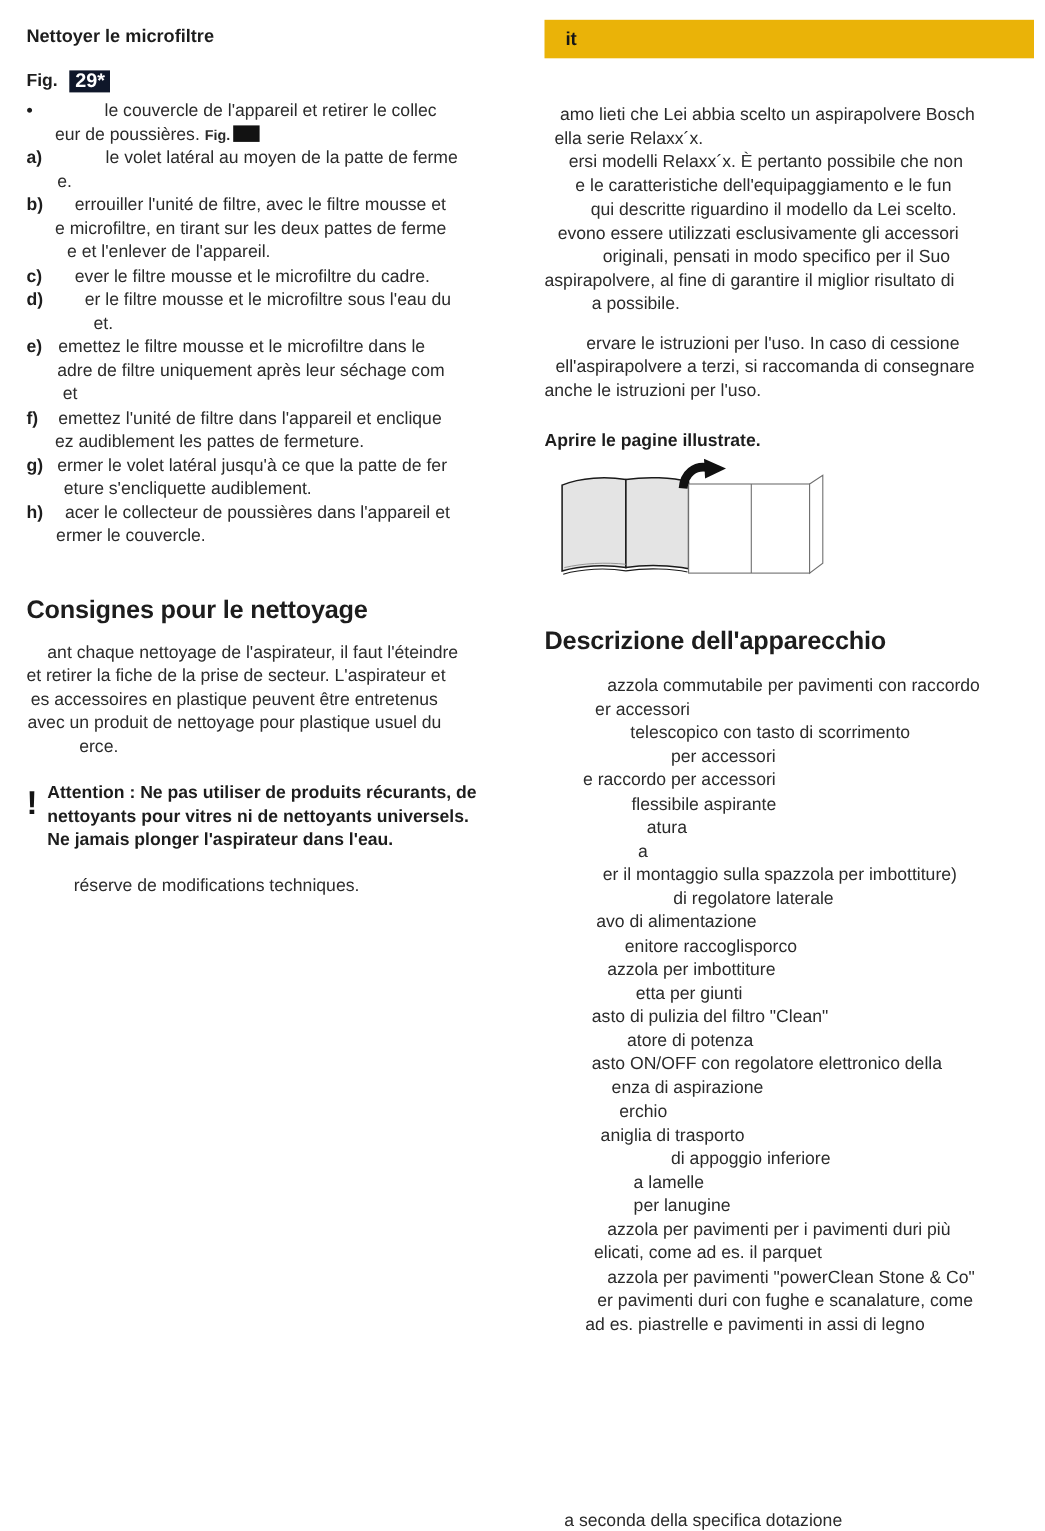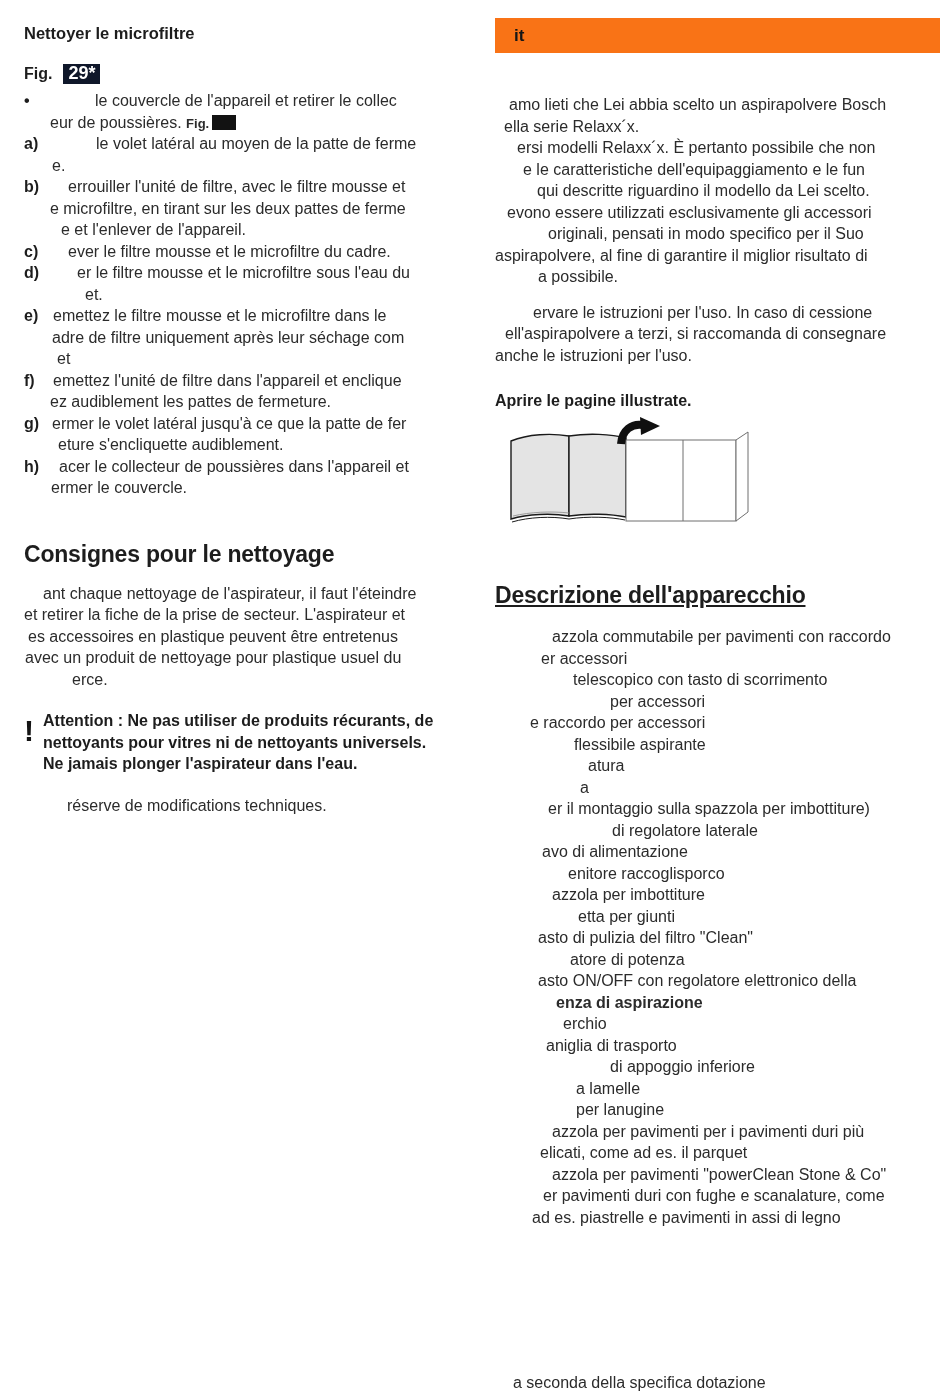--- a/index.html
+++ b/index.html
@@ -32,31 +32,31 @@
   .consignes-h { margin-top:42px; }
   .clean-par { margin-top:15px; }
 
   .attention { display:flex; margin-top:20px; }
   .att-icon { flex:0 0 19px; width:19px; font-weight:bold; font-size:30px; line-height:24px;
               padding-top:9px; color:#141414; }
   .att-text { font-weight:bold; color:#1d1d1d; }
 
   .tech-note { margin-top:20px; }
 
-  .lang-bar { height:35px; background:#f97316; display:flex; align-items:center;
+  .lang-bar { height:35px; background:#eab308; display:flex; align-items:center;
               padding-left:19px; box-sizing:border-box; }
   .lang-bar span { font-weight:bold; font-size:17px; color:#161616; }
 
   .intro { margin-top:41px; }
   .handover { margin-top:14px; }
   .open-pages { margin-top:25px; font-weight:bold; color:#1d1d1d; height:20px; line-height:20px; }
 
   .book-wrap { margin-top:6px; margin-left:8px; width:250px; height:110px; }
 
-  .descr-h { margin-top:55px;text-decoration:underline; }
+  .descr-h { margin-top:42px; }
   .parts { margin-top:17px; }
 
   .bottom-note { position:absolute; left:513px; top:1372px; height:21.5px; line-height:21.5px; white-space:pre; }
 </style>
 </head>
 <body>
 
 <div class="page">
 
   <div class="col col-left">
@@ -220,21 +220,21 @@
         <div class="ln" style="padding-left: 85px;">a</div>
         <div class="ln" style="padding-left: 53px;">er il montaggio sulla spazzola per imbottiture)</div>
         <div class="ln" style="padding-left: 117px;">di regolatore laterale</div>
         <div class="ln" style="padding-left: 47px;">avo di alimentazione</div>
         <div class="ln" style="padding-left: 73px;">enitore raccoglisporco</div>
         <div class="ln" style="padding-left: 57px;">azzola per imbottiture</div>
         <div class="ln" style="padding-left: 83px;">etta per giunti</div>
         <div class="ln" style="padding-left: 43px;">asto di pulizia del filtro "Clean"</div>
         <div class="ln" style="padding-left: 75px;">atore di potenza</div>
         <div class="ln" style="padding-left: 43px;">asto ON/OFF con regolatore elettronico della</div>
-        <div class="ln" style="padding-left: 61px; font-weight: bold;">enza di aspirazione</div>
+        <div class="ln" style="padding-left: 61px;">enza di aspirazione</div>
         <div class="ln" style="padding-left: 68px;">erchio</div>
         <div class="ln" style="padding-left: 51px;">aniglia di trasporto</div>
         <div class="ln" style="padding-left: 115px;">di appoggio inferiore</div>
         <div class="ln" style="padding-left: 81px;">a lamelle</div>
         <div class="ln" style="padding-left: 81px;">per lanugine</div>
         <div class="ln" style="padding-left: 57px;">azzola per pavimenti per i pavimenti duri più</div>
         <div class="ln" style="padding-left: 45px;">elicati, come ad es. il parquet</div>
         <div class="ln" style="padding-left: 57px;">azzola per pavimenti "powerClean Stone &amp; Co"</div>
         <div class="ln" style="padding-left: 48px;">er pavimenti duri con fughe e scanalature, come</div>
         <div class="ln" style="padding-left: 37px;">ad es. piastrelle e pavimenti in assi di legno</div>

